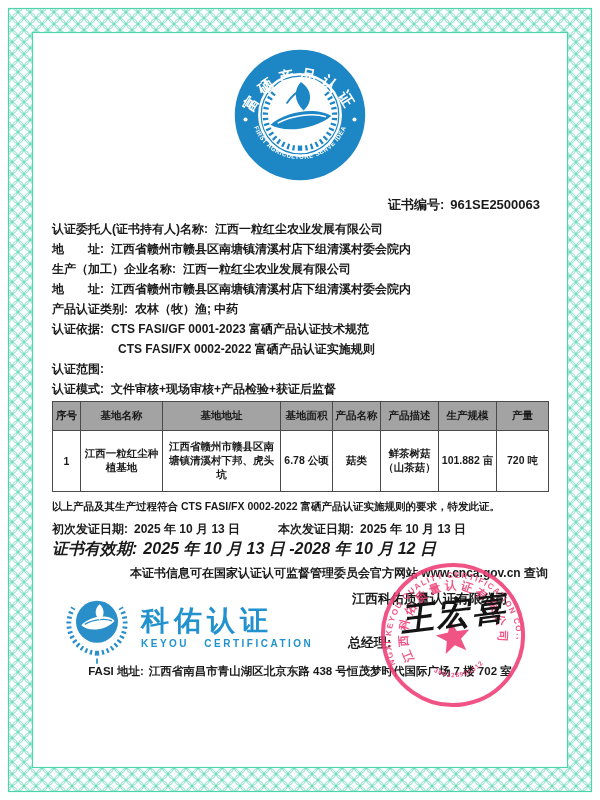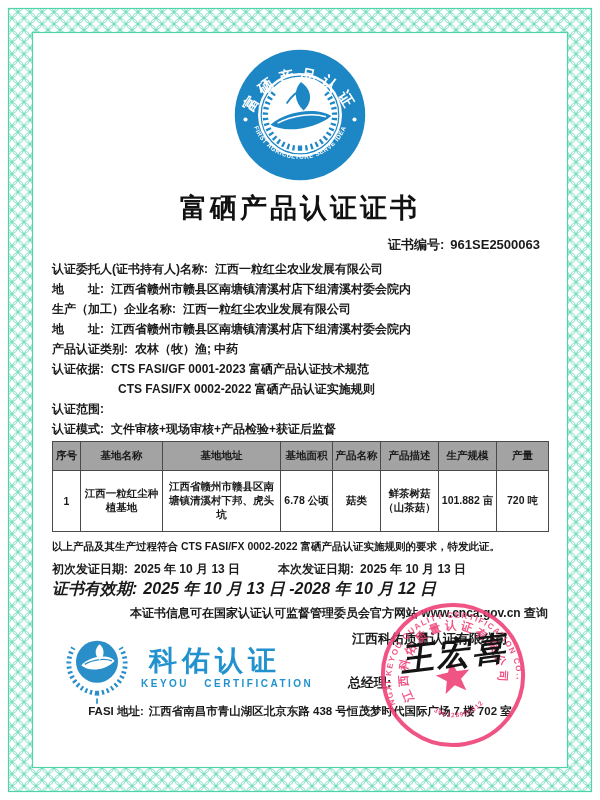--- a/index.html
+++ b/index.html
@@ -22,21 +22,21 @@
   td{height:56px;}
   col.c0{width:28px}col.c1{width:82px}col.c2{width:118px}col.c3{width:52px}
   col.c4{width:48px}col.c5{width:58px}col.c6{width:58px}col.c7{width:52px}
   .statement{font-size:10.5px;font-weight:bold;margin-top:8px;white-space:nowrap;}
   .dates{display:flex;gap:38px;font-size:12px;font-weight:bold;line-height:20px;margin-top:5px;}
   .validity{font-size:16px;font-weight:bold;line-height:20px;font-style:italic;}
   .dates .lbl,.validity .lbl{margin-right:6px;}
   .cnca{text-align:right;font-size:12px;font-weight:bold;margin-top:6px;}
   .issuer{position:relative;height:78px;margin-top:4px;}
   .keyou{position:absolute;left:10px;top:2px;display:flex;align-items:center;gap:9px;}
-  .keyou-text .cn{font-size:28px;font-weight:bold;color:#2292cf;letter-spacing:5px;line-height:32px;margin-left:8px;}
+  .keyou-text .cn{font-size:28px;font-weight:bold;color:#2292cf;letter-spacing:5px;line-height:32px;}
   .keyou-text .en{font-size:10px;color:#2292cf;letter-spacing:2.5px;word-spacing:10px;font-weight:bold;margin-top:1px;}
   .company{position:absolute;left:300px;top:4px;font-size:13px;font-weight:bold;z-index:1;white-space:nowrap;}
   .role{position:absolute;left:296px;top:48px;font-size:13px;font-weight:bold;z-index:1;}
   .signature{position:absolute;left:348px;top:6px;font-size:33px;font-weight:bold;font-style:italic;
              font-family:"DejaVu Serif",serif;transform:rotate(-7deg);letter-spacing:3px;color:#141414;z-index:3;}
   .stamp{position:absolute;left:326px;top:-26px;z-index:2;opacity:0.88;}
   .fasi{text-align:center;font-size:11.5px;font-weight:bold;margin-top:0;white-space:nowrap;}
   .fasi .lbl{margin-right:5px;}
   .queryrow{display:flex;justify-content:center;gap:72px;font-size:12px;font-weight:bold;margin-top:9px;}
   .queryrow .lbl{margin-right:6px;}
@@ -85,21 +85,20 @@
         <circle cx="136" cy="80" r="2.3" fill="#fff"></circle>
         <text font-size="17" font-weight="bold" fill="#ffffff" text-anchor="middle" letter-spacing="6">
           <textPath href="#arcT" startOffset="50%">富硒产品认证</textPath>
         </text>
         <text font-size="7" font-weight="bold" fill="#ffffff" text-anchor="middle" letter-spacing="0.6">
           <textPath href="#arcB" startOffset="50%">FIRST AGRICULTURE SERVE IDEA</textPath>
         </text>
       </svg>
     </div>
 
-    <div class="title">富硒产品认证证书</div>
 
     <div class="certno">
       <span class="lbl">证书编号:</span><span>961SE2500063</span>
     </div>
 
     <div class="line"><span class="lbl">认证委托人(证书持有人)名称:</span><span>江西一粒红尘农业发展有限公司</span></div>
     <div class="line"><span class="lbl">地　　址:</span><span>江西省赣州市赣县区南塘镇清溪村店下组清溪村委会院内</span></div>
     <div class="line"><span class="lbl">生产（加工）企业名称:</span><span>江西一粒红尘农业发展有限公司</span></div>
     <div class="line"><span class="lbl">地　　址:</span><span>江西省赣州市赣县区南塘镇清溪村店下组清溪村委会院内</span></div>
     <div class="line"><span class="lbl">产品认证类别:</span><span>农林（牧）渔; 中药</span></div>

